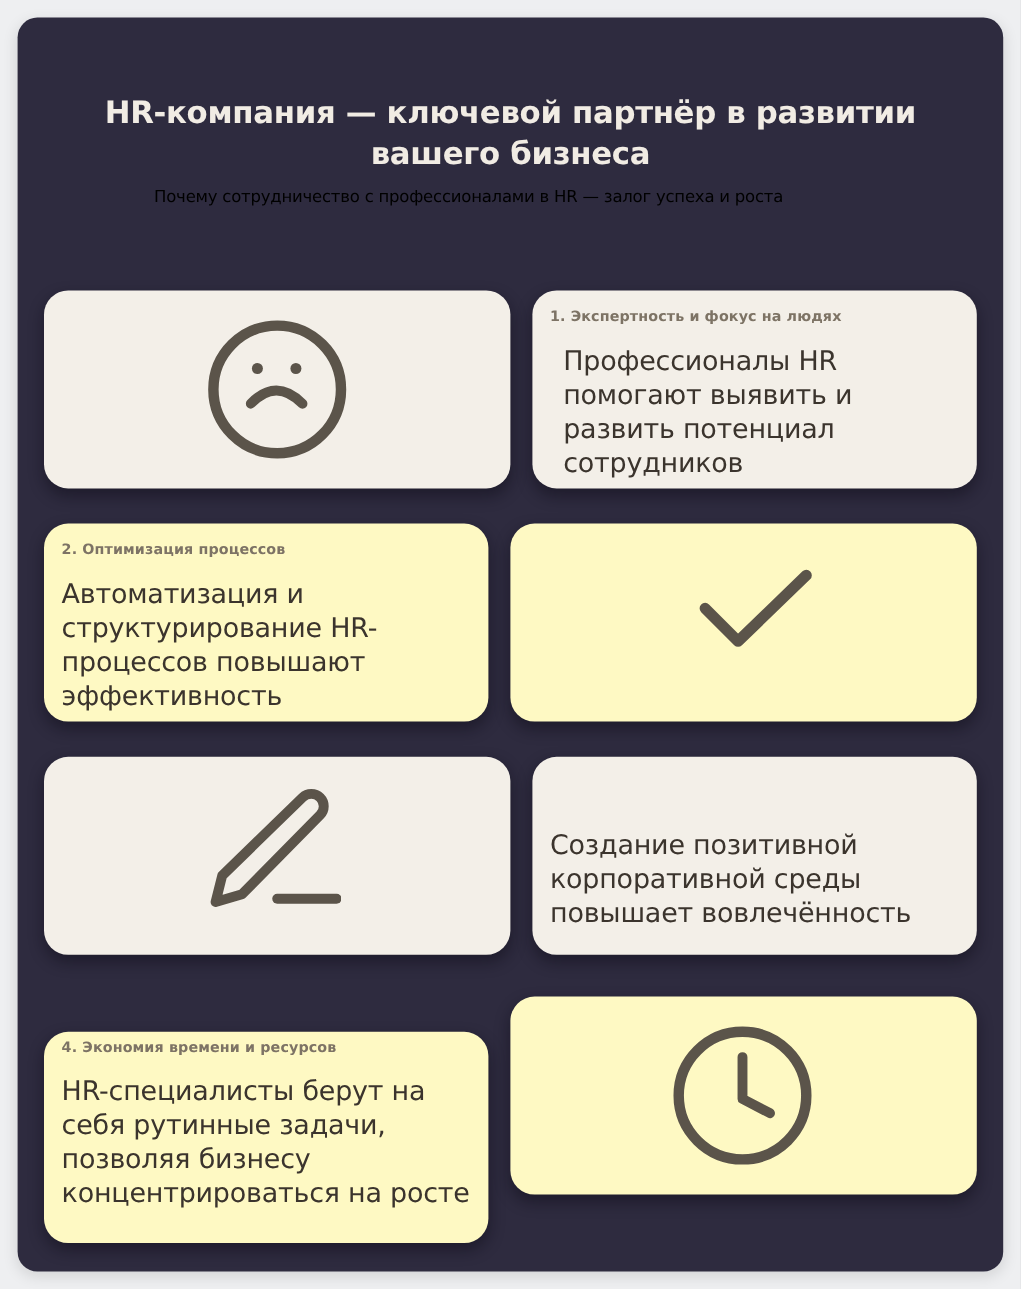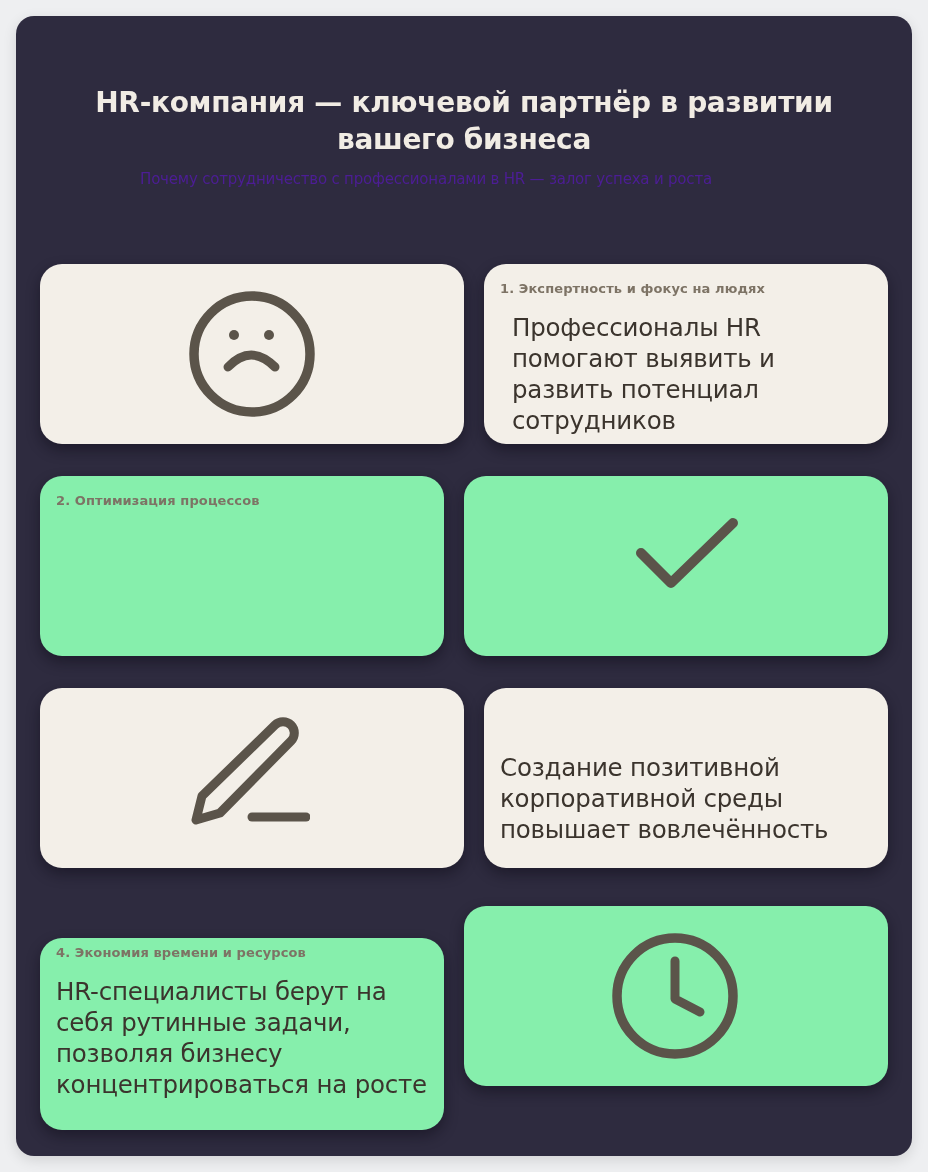--- a/index.html
+++ b/index.html
@@ -26,34 +26,34 @@
       font-size: 28px;
       line-height: 37px;
       letter-spacing: -0.3px;
       padding: 0 62px;
     }
     .subtitle {
       position: absolute;
       left: 0; top: 169px;
       width: 852px;
       text-align: center;
-      color: #4c1d95;
+      color: #000000;
       font-size: 15px;
       line-height: 20px;
       letter-spacing: -0.2px;
     }
 
     .card {
       position: absolute;
       border-radius: 22px;
       box-shadow: 0 6px 14px rgba(10,8,20,0.45);
       overflow: hidden;
     }
     .card.light { background: #f3efe8; }
-    .card.warm  { background: #86efac; }
+    .card.warm  { background: #fef9c3; }
 
     .card .icon-wrap {
       position: absolute; inset: 0;
       display: flex; align-items: center; justify-content: center;
     }
     .card svg { display: block; }
 
     .card .heading {
       position: absolute;
       left: 16px; right: 10px;
@@ -92,20 +92,21 @@
     </svg>
   </div>
 </div>
 <div class="card light" style="left:484px; top:264px; width:404px; height:180px;">
   <div class="heading" style="top:14px;">1. Экспертность и фокус на людях</div>
   <div class="body" style="top:48px;margin-left:12px;">Профессионалы HR помогают выявить и развить потенциал сотрудников</div>
 </div>
 
 <div class="card warm" style="left:40px; top:476px; width:404px; height:180px;">
   <div class="heading" style="top:14px;">2. Оптимизация процессов</div>
+  <div class="body" style="top:48px;">Автоматизация и структурирование HR-процессов повышают эффективность</div>
 </div>
 <div class="card warm" style="left:464px; top:476px; width:424px; height:180px;">
   <div class="icon-wrap">
     <svg width="130" height="110" viewBox="0 0 130 110">
       <path d="M30 42 L60 72 L122 12" fill="none" stroke="#5b544a" stroke-width="10" stroke-linecap="round" stroke-linejoin="round" transform="translate(-64 0) translate(64 0)"></path>
     </svg>
   </div>
 </div>
 
 <div class="card light" style="left:40px; top:688px; width:424px; height:180px;">

